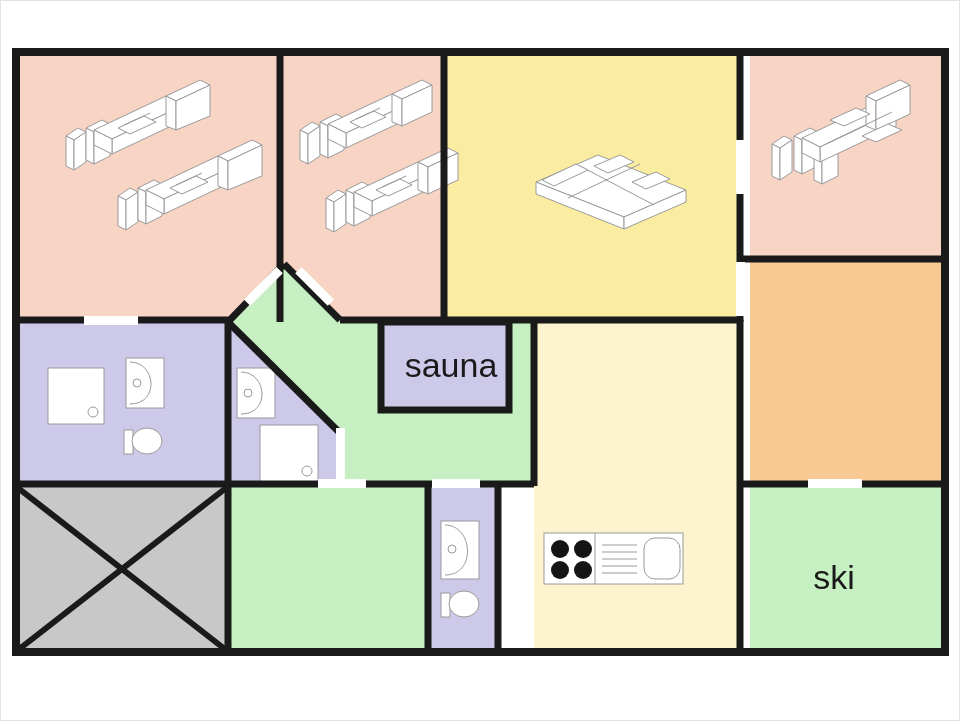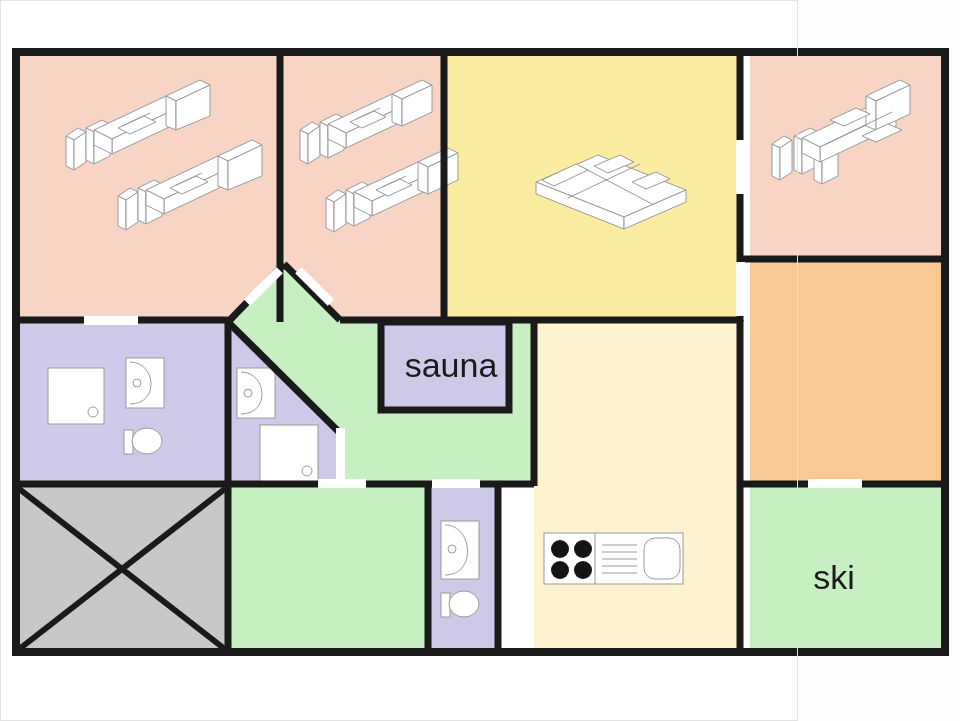--- a/index.html
+++ b/index.html
@@ -3,21 +3,21 @@
 <meta charset="utf-8">
 <title>Floor Plan</title>
 <style>
   html,body{margin:0;padding:0;background:#ffffff;}
   body{
     width:960px;height:721px;overflow:hidden;
     font-family:"Liberation Sans", sans-serif;
     background:#fdfdfd;
   }
   #stage{
-    position:relative;width:798px;height:721px;
+    position:relative;width:960px;height:721px;
     background:#ffffff;
   }
   #stage::after{
     
     content:"";position:absolute;inset:0;
     border:1px solid #e3e3e3;pointer-events:none;
   }
   svg#plan{display:block;width:960px;height:721px;}
 
   .room-label{

